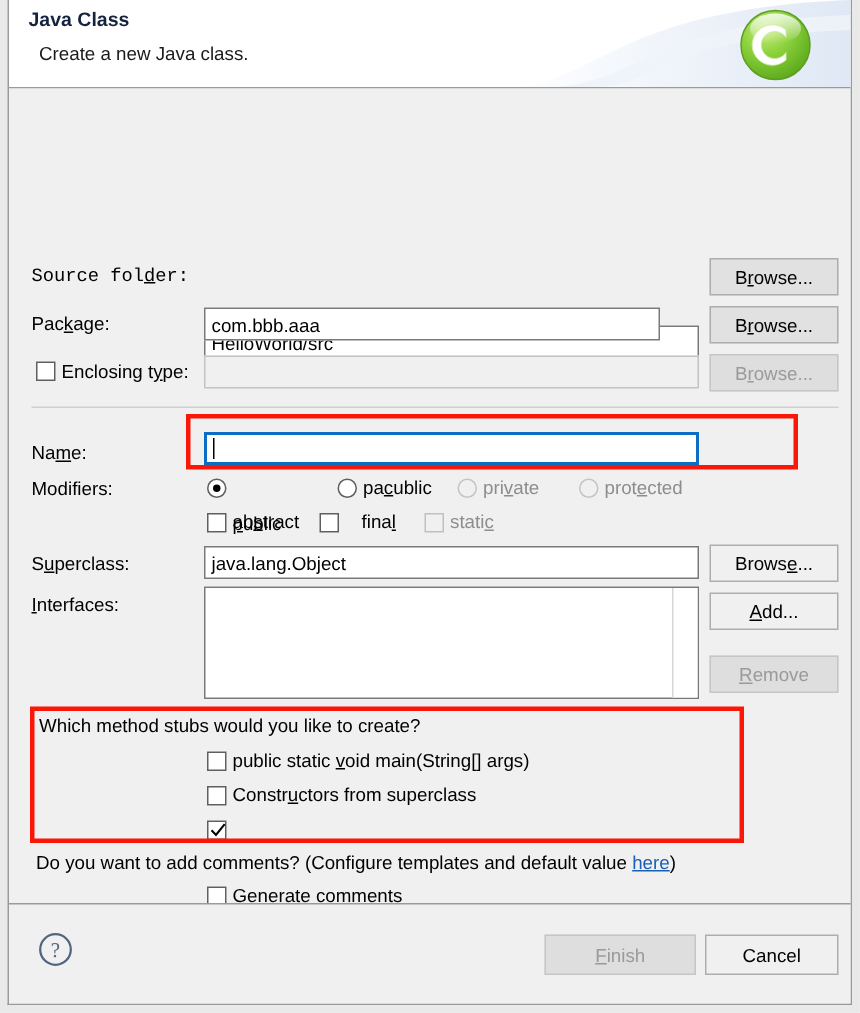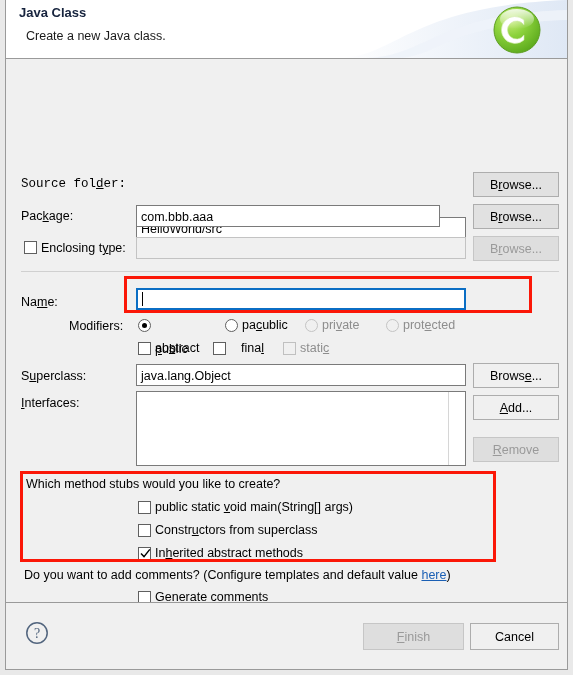--- a/index.html
+++ b/index.html
@@ -310,21 +310,21 @@
         <span>owse...</span>
       </div>
 
     <div style="position:absolute; left:15px; top:212px; width:538px; height:1px; background:#d0d0d0;"></div>
 
     <span class="lbl" style="left:15px; top:236px;"><span>Na</span><span class="u">m</span><span>e:</span></span>
     <div class="txt focused" style="left:130px; top:229px; width:330px;"><span></span><span id="name-caret"></span></div>
 
     <div class="redbox" style="left:118px; top:217px; width:408px; height:37px;"></div>
 
-    <span class="lbl" style="left:15px; top:260px;margin-left:48px;">Modifiers:</span>
+    <span class="lbl" style="left:15px; top:260px;">Modifiers:</span>
 
     <div class="radio" style="left:132px; top:260px;">
         <span class="dot"></span>
       </div>
     <span class="lbl" style="left:149px; top:259px;margin-top:24px;"><span></span><span class="u">p</span><span>ublic</span></span>
 
     <div class="radio" style="left:219px; top:260px;"></div>
     <span class="lbl" style="left:236px; top:259px;"><span>pa</span><span class="u">c</span><span>ublic</span></span>
 
     <div class="radio disabled" style="left:299px; top:260px;"></div>
@@ -371,21 +371,20 @@
     <span class="lbl" style="left:149px; top:441px;"><span>public static </span><span class="u">v</span><span>oid main(String[] args)</span></span>
 
     <div class="cbox" style="left:132px; top:465px;"></div>
     <span class="lbl" style="left:149px; top:464px;"><span>Constr</span><span class="u">u</span><span>ctors from superclass</span></span>
 
     <div class="cbox" style="left:132px; top:488px;">
       <svg class="tick" viewBox="0 0 11 13">
           <polyline points="1,6.5 4,9.6 9.8,2.4" fill="none" stroke="#000" stroke-width="1.4"></polyline>
         </svg>
     </div>
-    <span class="lbl" style="left:149px; top:487px;"><span>In</span><span class="u">h</span><span>erited abstract methods</span></span>
 
     <div class="redbox" style="left:14px; top:412px; width:476px; height:91px;"></div>
 
     <span class="lbl" style="left:18px; top:509px;"><span>Do you want to add comments? (Configure templates and default value </span><span class="hlink">here</span><span>)</span></span>
 
     <div class="cbox" style="left:132px; top:532px;"></div>
     <span class="lbl" style="left:149px; top:531px;"><span></span><span class="u">G</span><span>enerate comments</span></span>
 
   </div>
 

